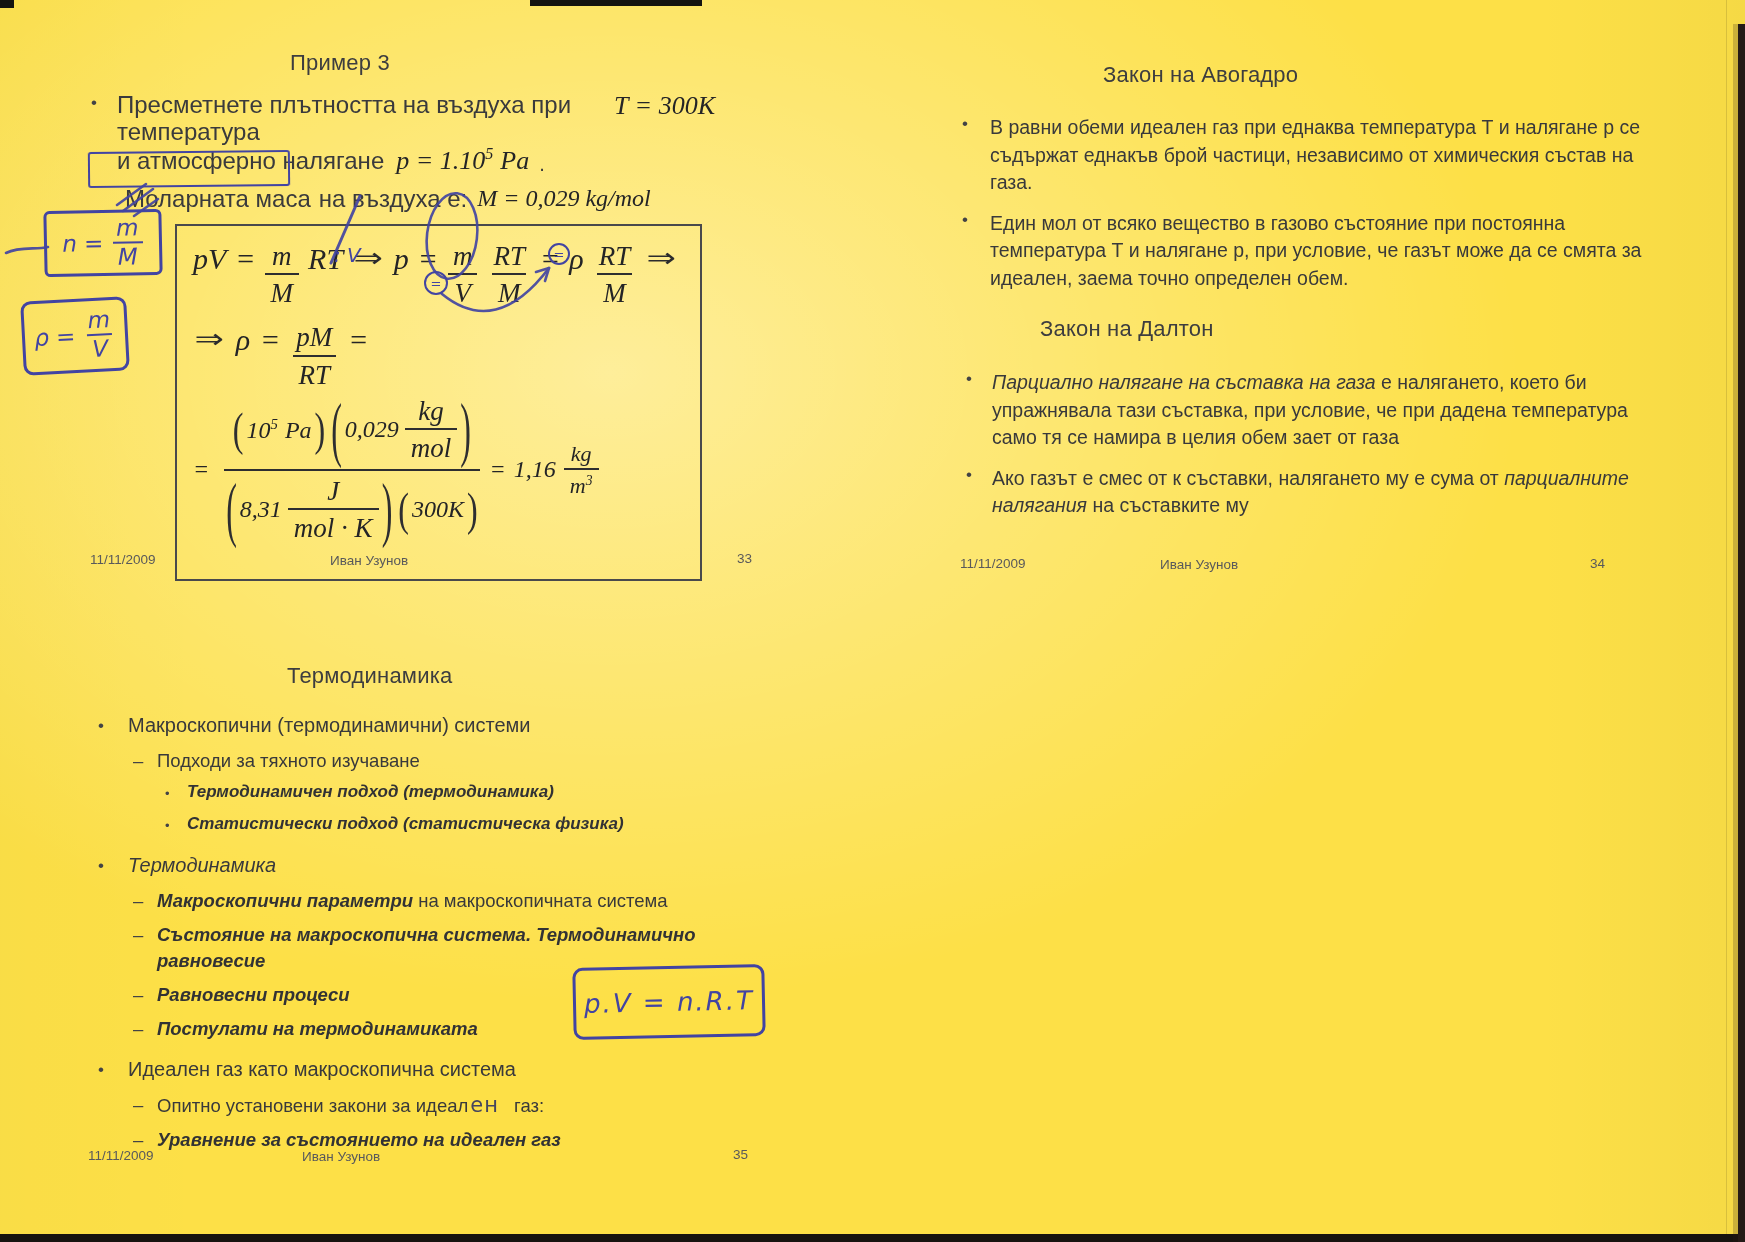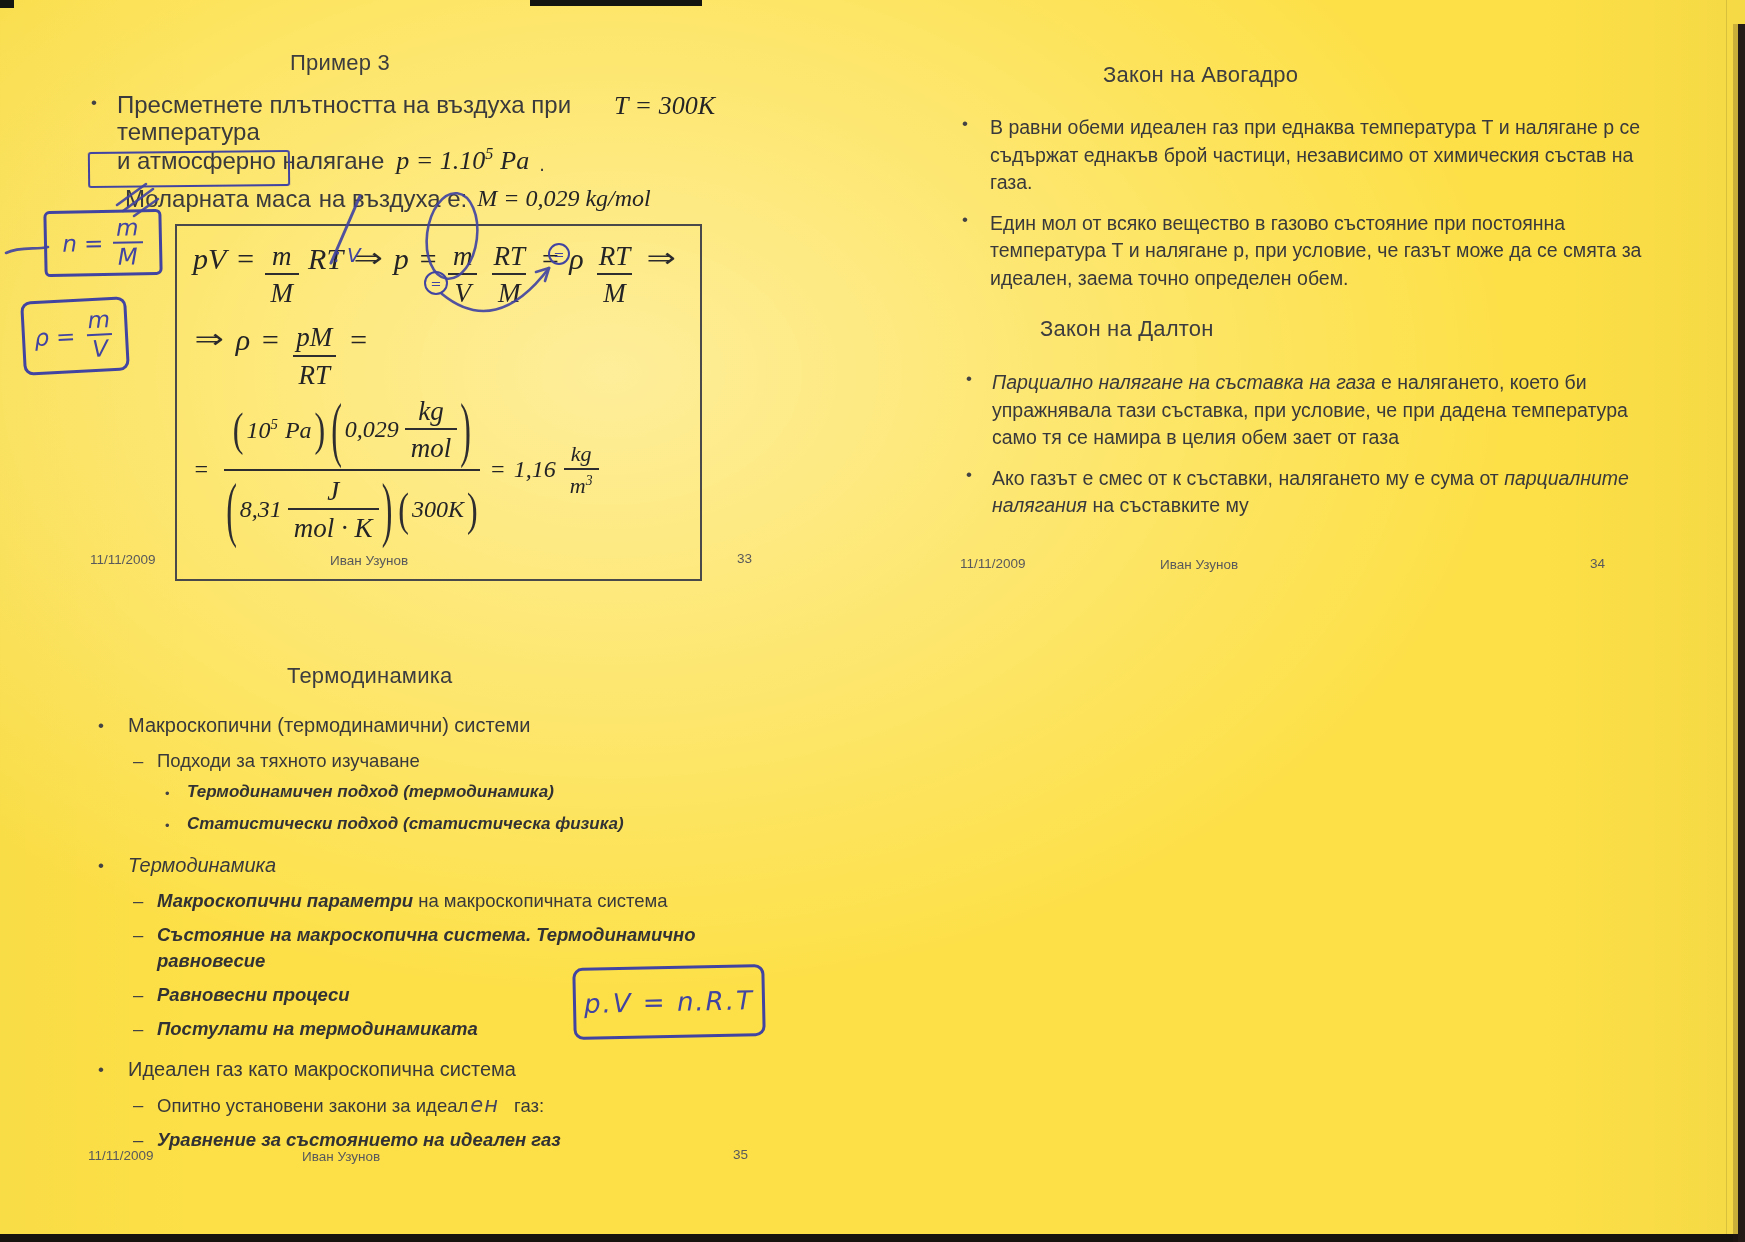--- a/index.html
+++ b/index.html
@@ -79,21 +79,21 @@
   .r2{margin-top:8px;padding-left:73px;font-size:18.5px;line-height:26px}
   .r3{margin-top:6px;padding-left:105px;font-size:17px;line-height:24px}
   .trow .mk{flex:none;color:#434345}
   .r1 .mk{width:30px;font-size:17px}
   .r2 .mk{width:24px}
   .r3 .mk{width:22px;font-size:13px;padding-top:2px}
   .r1 .mk{padding-top:1px}
   .bi{font-weight:bold;font-style:italic;color:#323234}
   .ttx{color:#39393b}
   #s4 .trow.first{margin-top:22px}
-  .hand-en{font-family:"DejaVu Sans",sans-serif;font-style:italic;color:#45455e;font-size:21px;
+  .hand-en{font-family:"DejaVu Sans",sans-serif;color:#45455e;font-size:21px;
            margin:0 10px 0 2px;letter-spacing:1px}
   
   .hw{color:#4244a2;font-family:"DejaVu Sans",sans-serif;font-style:italic}
   .hwbox{position:absolute;border:3px solid #4244a2;border-radius:6px;display:flex;
          align-items:center;justify-content:center;z-index:5}
   #hw-molar{left:88px;top:151px;width:202px;height:36px;border-width:2.5px;border-radius:3px;
             transform:rotate(-.6deg)}
   #hw-n{left:44px;top:210px;width:118px;height:66px;transform:rotate(-1.2deg);font-size:23px;gap:8px}
   #hw-rho{left:22px;top:299px;width:106px;height:74px;transform:rotate(-3deg);font-size:23px;gap:8px;
           border-radius:10px}

